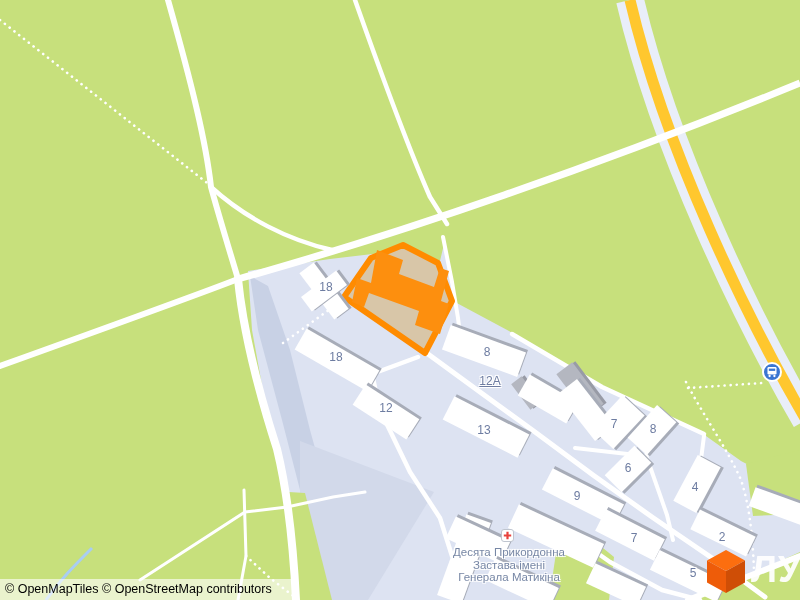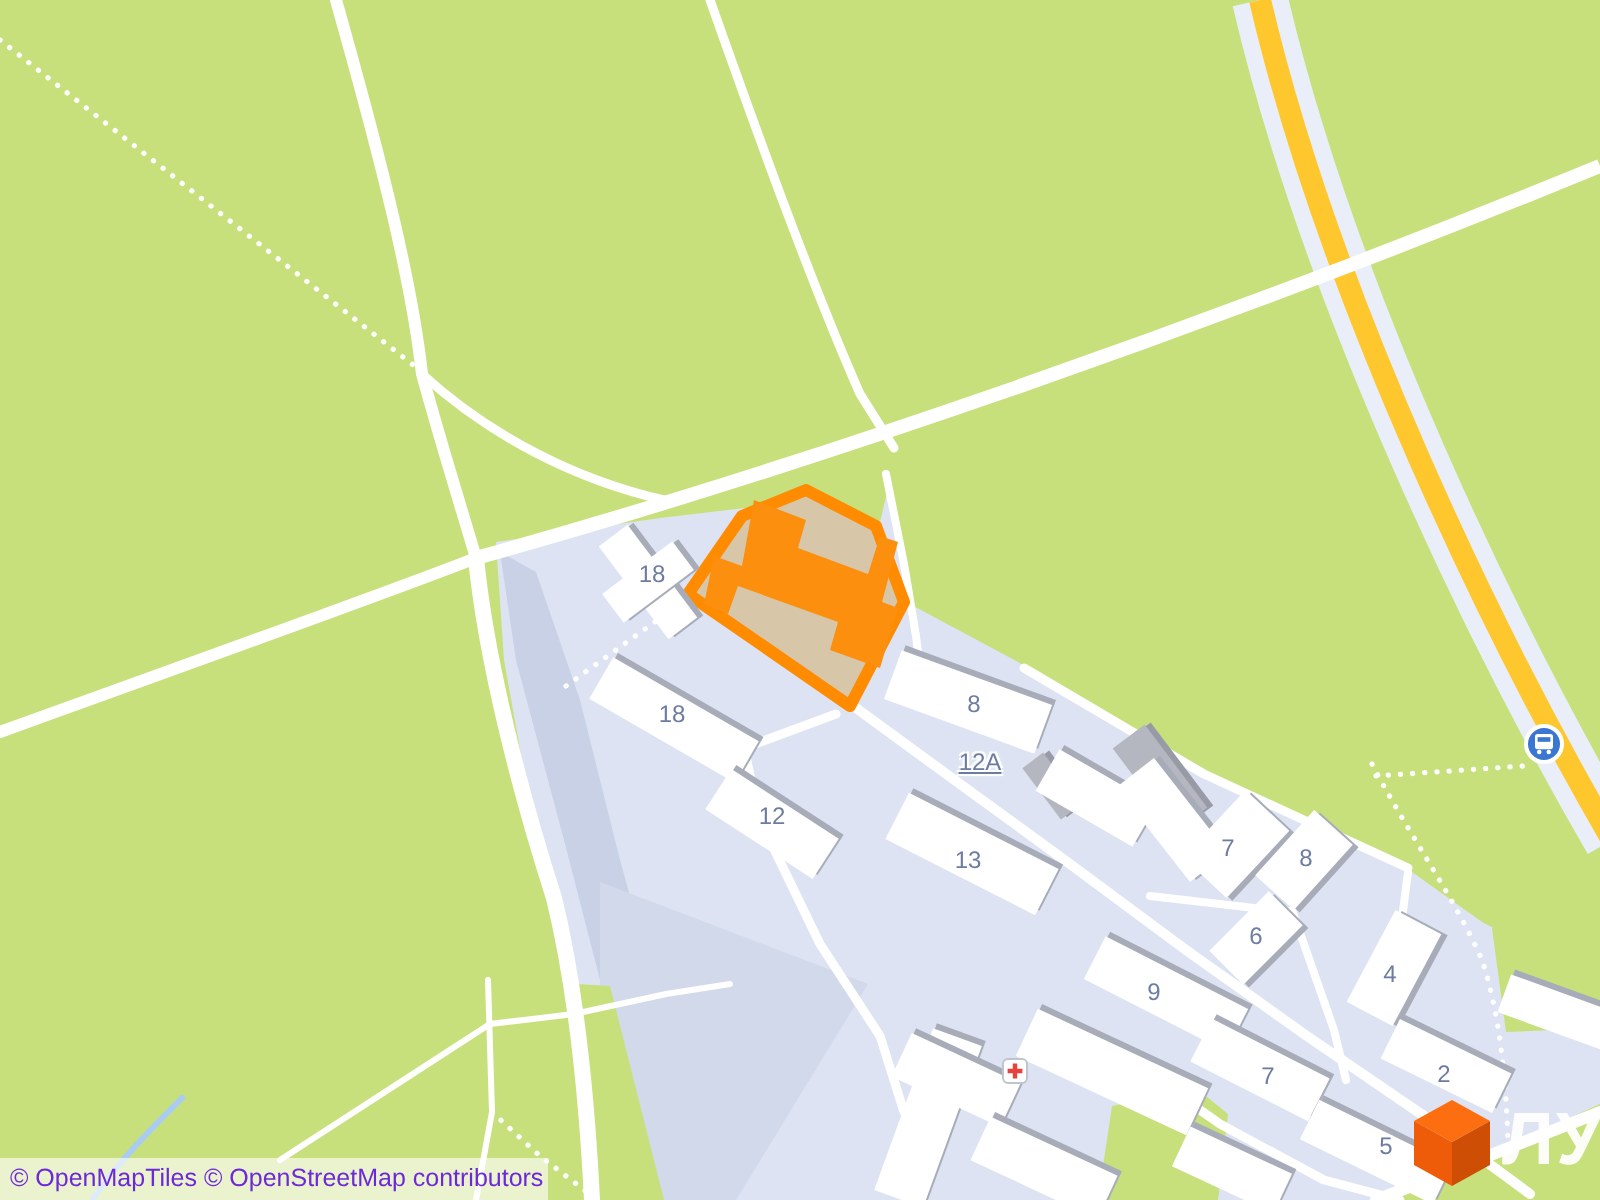--- a/index.html
+++ b/index.html
@@ -17,21 +17,21 @@
   #poi{
     position:absolute;left:509px;top:546px;transform:translateX(-50%);
     text-align:center;font-size:11.5px;line-height:12.5px;color:#7787a5;
     white-space:nowrap;
     text-shadow:-1px -1px 0 #fff,1px -1px 0 #fff,-1px 1px 0 #fff,1px 1px 0 #fff,0 0 3px #fff;
   }
   #poi-icon{position:absolute;left:501px;top:529px;width:13px;height:13px;}
   #bus-icon{position:absolute;left:761px;top:361px;width:22px;height:22px;}
   #attribution{
     position:absolute;left:0;bottom:0;background:rgba(255,255,255,.62);
-    padding:3px 2px 4px 5px;font-size:12.5px;color:#6d28d9;white-space:nowrap;
+    padding:3px 20px 4px 5px;font-size:12.5px;color:#000000;white-space:nowrap;
   }
   #logo{position:absolute;left:706px;top:548px;width:120px;height:48px;}
   #logo-text{
     position:absolute;left:45px;top:1px;font-size:37px;font-weight:bold;
     letter-spacing:1px;color:rgba(255,255,255,.93);
   }
   #logo-cube{position:absolute;left:0;top:0;}
 </style>
 </head>
 <body>
@@ -212,20 +212,25 @@
       <span class="blabel" style="left: 695px; top: 487px;">4</span>
       <span class="blabel" style="left: 634px; top: 538px;">7</span>
       <span class="blabel" style="left: 722px; top: 537px;">2</span>
       <span class="blabel" style="left: 693px; top: 573px;">5</span>
     </div>
 
   <svg id="poi-icon" viewBox="0 0 13 13">
     <rect x="0.5" y="0.5" width="12" height="12" rx="2.5" fill="#ffffff" stroke="#bfc5cf"></rect>
     <path d="M5.4,2.8 h2.2 v2.6 h2.6 v2.2 h-2.6 v2.6 h-2.2 v-2.6 h-2.6 v-2.2 h2.6 z" fill="#e8423d"></path>
   </svg>
+  <div id="poi">
+    <div>Десята Прикордонна</div>
+    <div>Застава імені</div>
+    <div>Генерала Матикіна</div>
+  </div>
 
   <svg id="bus-icon" viewBox="0 0 22 22">
     <circle cx="11" cy="11" r="9" fill="#3b76d2" stroke="#ffffff" stroke-width="2"></circle>
     <rect x="6.5" y="6" width="9" height="7.6" rx="1.3" fill="#ffffff"></rect>
     <rect x="7.8" y="7.6" width="6.4" height="2.3" fill="#3b76d2"></rect>
     <circle cx="8.6" cy="15" r="1.15" fill="#ffffff"></circle>
     <circle cx="13.4" cy="15" r="1.15" fill="#ffffff"></circle>
   </svg>
 
   <div id="attribution">

